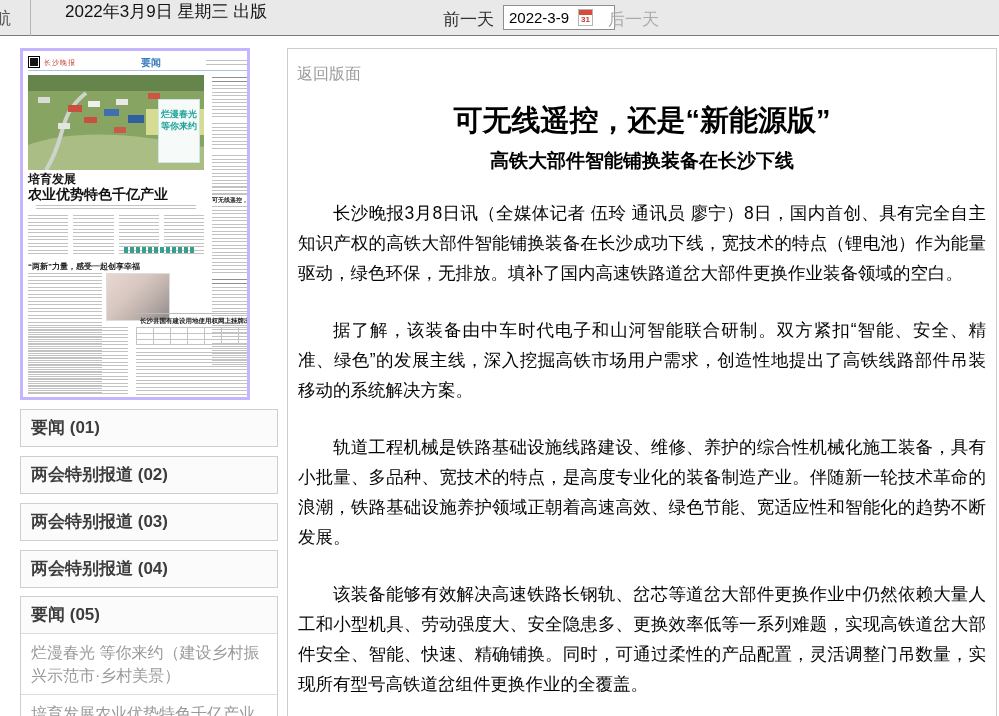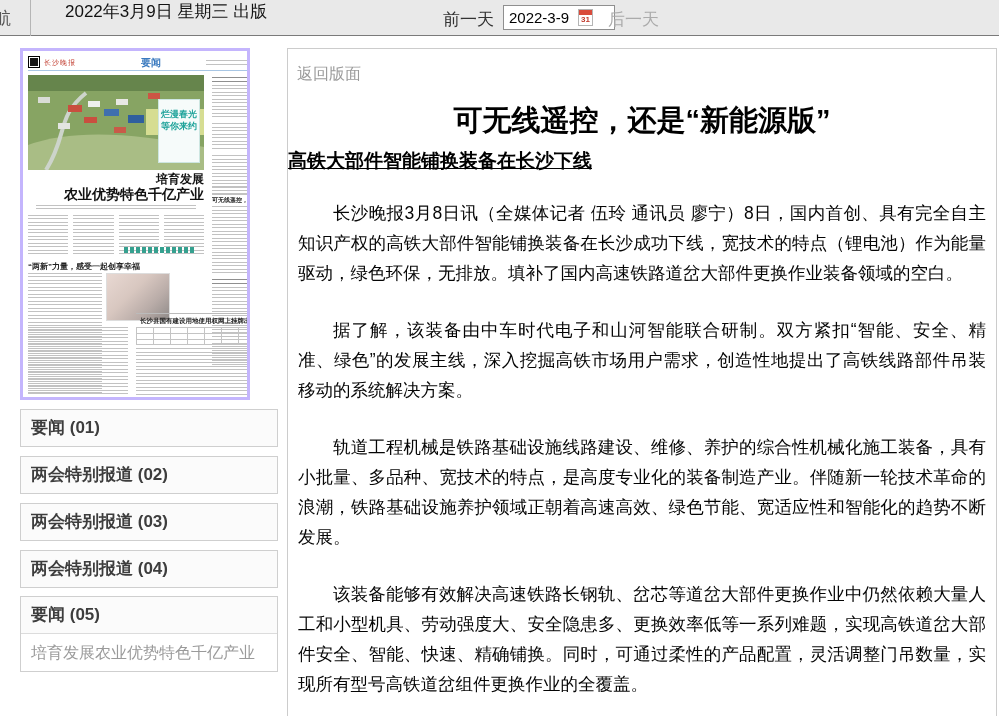--- a/index.html
+++ b/index.html
@@ -38,21 +38,21 @@
   .tphoto { position: absolute; left: 0; top: 20px; width: 176px; height: 95px; }
   .promo { position: absolute; left: 130px; top: 44px; width: 42px; height: 64px; background: #f6fbfa;
     border: 1px solid #cde6e1; padding-top: 8px; text-align: center; }
   .promo div { font-size: 9px; font-weight: bold; color: #1fa39a; line-height: 12px; white-space: nowrap; }
   .rcol { position: absolute; left: 184px; top: 20px; width: 62px; height: 324px; }
   .ft { background: repeating-linear-gradient(to bottom,#c2c2c2 0,#c2c2c2 1px,transparent 1px,transparent 3.5px); }
   .ftd { background: repeating-linear-gradient(to bottom,#8f8f8f 0,#8f8f8f 1.5px,transparent 1.5px,transparent 4px); }
   .rhead { font-size: 6px; font-weight: bold; color: #222; line-height: 7px; margin: 2px 0; white-space: nowrap; overflow: hidden; }
   .qr { position: absolute; left: 40px; top: 44px; width: 21px; height: 21px; background: #222;
     box-shadow: inset 0 0 0 2px #fff, inset 0 0 0 3px #222; }
-  .thead1 { position: absolute; left: 0; top: 118px; width: 176px; text-align: right;
+  .thead1 { position: absolute; left: 0; top: 118px; width: 176px; text-align: left;
     font-weight: bold; color: #111; }
   .thead1 .l1 { font-size: 12px; line-height: 13px; }
   .thead1 .l2 { font-size: 14px; line-height: 16px; white-space: nowrap; }
   .tsub { position: absolute; left: 8px; top: 150px; width: 160px; height: 5px; }
   .tcols1 { position: absolute; left: 0; top: 160px; width: 176px; height: 40px; display: flex; gap: 5px; }
   .tcols1 div { flex: 1; }
   .sec2head { position: absolute; left: 0; top: 206px; width: 120px; font-size: 8px; font-weight: bold;
     color: #222; white-space: nowrap; overflow: hidden; }
   .sec2photo { position: absolute; left: 78px; top: 218px; width: 64px; height: 48px;
     background: linear-gradient(135deg,#e8d8d2 0%,#d8c7c0 40%,#b9aca8 70%,#8f8a88 100%); border: 1px solid #ddd; }
@@ -71,21 +71,21 @@
   .nav-sec { position: absolute; left: 20px; width: 258px; background: #fcfcfc; border: 1px solid #cfcfcf; }
   .nav-head { font-size: 17px; font-weight: bold; color: #3d3d3d; padding: 6px 10px 7px; cursor: pointer; background: #fbfbfb; }
   .nav-link { font-size: 16px; color: #9a9a9a; padding: 7px 10px; line-height: 23px;
     border-top: 1px solid #dcdcdc; background: #fff; cursor: pointer; }
 
   
   .panel { position: absolute; left: 287px; top: 48px; width: 710px; height: 690px;
     background: #fff; border: 1px solid #ccc; }
   .back-link { display: inline-block; margin: 15px 0 0 9px; font-size: 16px; color: #9b9b9b; cursor: pointer; }
   .a-title { margin-top: 16px; text-align: center; font-size: 29px; font-weight: bold; color: #000; }
-  .a-sub { margin-top: 7px; font-size: 19px; font-weight: bold; color: #000; text-decoration: underline; }
+  .a-sub { margin-top: 7px; text-align: center; font-size: 19px; font-weight: bold; color: #000; }
   .a-body { margin-top: 24px; padding: 0 10px; }
   .a-body p { font-size: 17.5px; line-height: 30px; color: #050505; text-align: justify;
     text-indent: 2em; margin-bottom: 27px; }
 </style>
 </head>
 <body>
 
 <div class="top-bar">
   <span class="nav-frag">航</span>
   <span class="vdiv"></span>
@@ -179,20 +179,21 @@
   <div class="nav-head">两会特别报道 (02)</div>
 </div>
 <div class="nav-sec" style="top:503px">
   <div class="nav-head">两会特别报道 (03)</div>
 </div>
 <div class="nav-sec" style="top:550px">
   <div class="nav-head">两会特别报道 (04)</div>
 </div>
 <div class="nav-sec" style="top:596px">
   <div class="nav-head">要闻 (05)</div>
+  <div class="nav-link">烂漫春光 等你来约（建设乡村振兴示范市·乡村美景）</div>
   <div class="nav-link">培育发展农业优势特色千亿产业</div>
 </div>
 
 <div class="panel">
   <a class="back-link">返回版面</a>
   <h1 class="a-title">可无线遥控，还是“新能源版”</h1>
   <h2 class="a-sub">高铁大部件智能铺换装备在长沙下线</h2>
   <div class="a-body">
     <p>长沙晚报3月8日讯（全媒体记者 伍玲 通讯员 廖宁）8日，国内首创、具有完全自主知识产权的高铁大部件智能铺换装备在长沙成功下线，宽技术的特点（锂电池）作为能量驱动，绿色环保，无排放。填补了国内高速铁路道岔大部件更换作业装备领域的空白。</p>
     <p>据了解，该装备由中车时代电子和山河智能联合研制。双方紧扣“智能、安全、精准、绿色”的发展主线，深入挖掘高铁市场用户需求，创造性地提出了高铁线路部件吊装移动的系统解决方案。</p>

